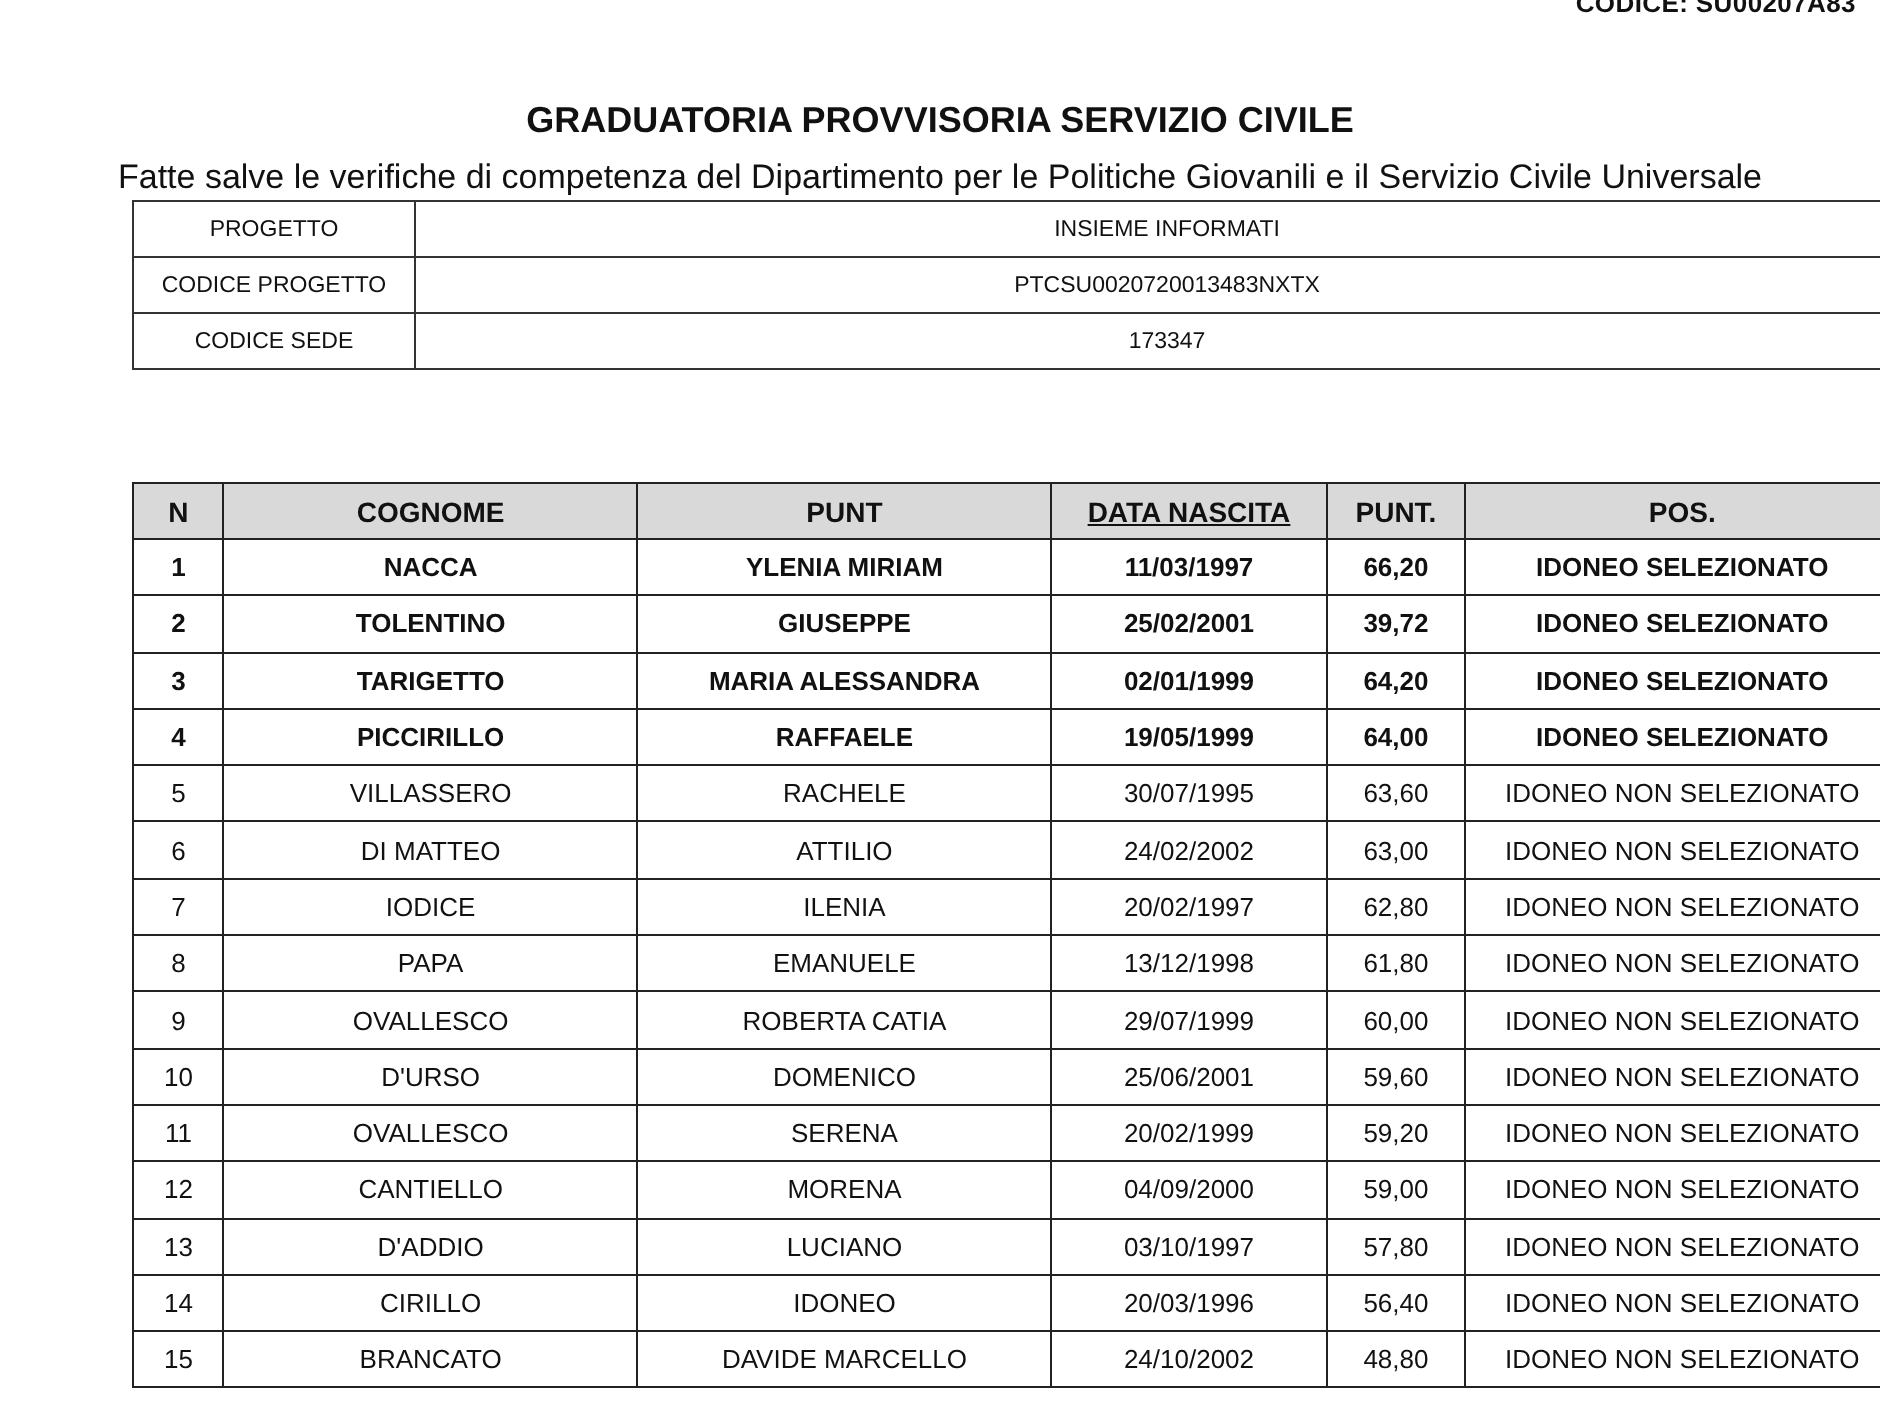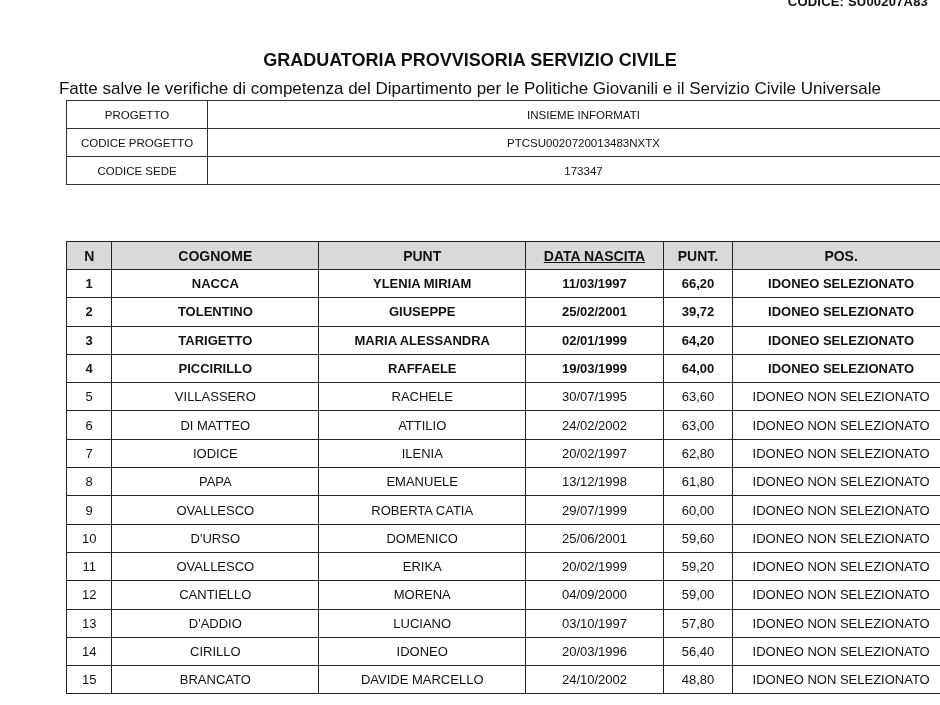--- a/index.html
+++ b/index.html
@@ -103,21 +103,21 @@
         <td>TARIGETTO</td>
         <td>MARIA ALESSANDRA</td>
         <td>02/01/1999</td>
         <td>64,20</td>
         <td>IDONEO SELEZIONATO</td>
       </tr>
       <tr class="sel">
         <td>4</td>
         <td>PICCIRILLO</td>
         <td>RAFFAELE</td>
-        <td>19/03/1999</td>
+        <td>19/05/1999</td>
         <td>64,00</td>
         <td>IDONEO SELEZIONATO</td>
       </tr>
       <tr>
         <td>5</td>
         <td>VILLASSERO</td>
         <td>RACHELE</td>
         <td>30/07/1995</td>
         <td>63,60</td>
         <td>IDONEO NON SELEZIONATO</td>
@@ -158,21 +158,21 @@
         <td>10</td>
         <td>D'URSO</td>
         <td>DOMENICO</td>
         <td>25/06/2001</td>
         <td>59,60</td>
         <td>IDONEO NON SELEZIONATO</td>
       </tr>
       <tr>
         <td>11</td>
         <td>OVALLESCO</td>
-        <td>ERIKA</td>
+        <td>SERENA</td>
         <td>20/02/1999</td>
         <td>59,20</td>
         <td>IDONEO NON SELEZIONATO</td>
       </tr>
       <tr>
         <td>12</td>
         <td>CANTIELLO</td>
         <td>MORENA</td>
         <td>04/09/2000</td>
         <td>59,00</td>

